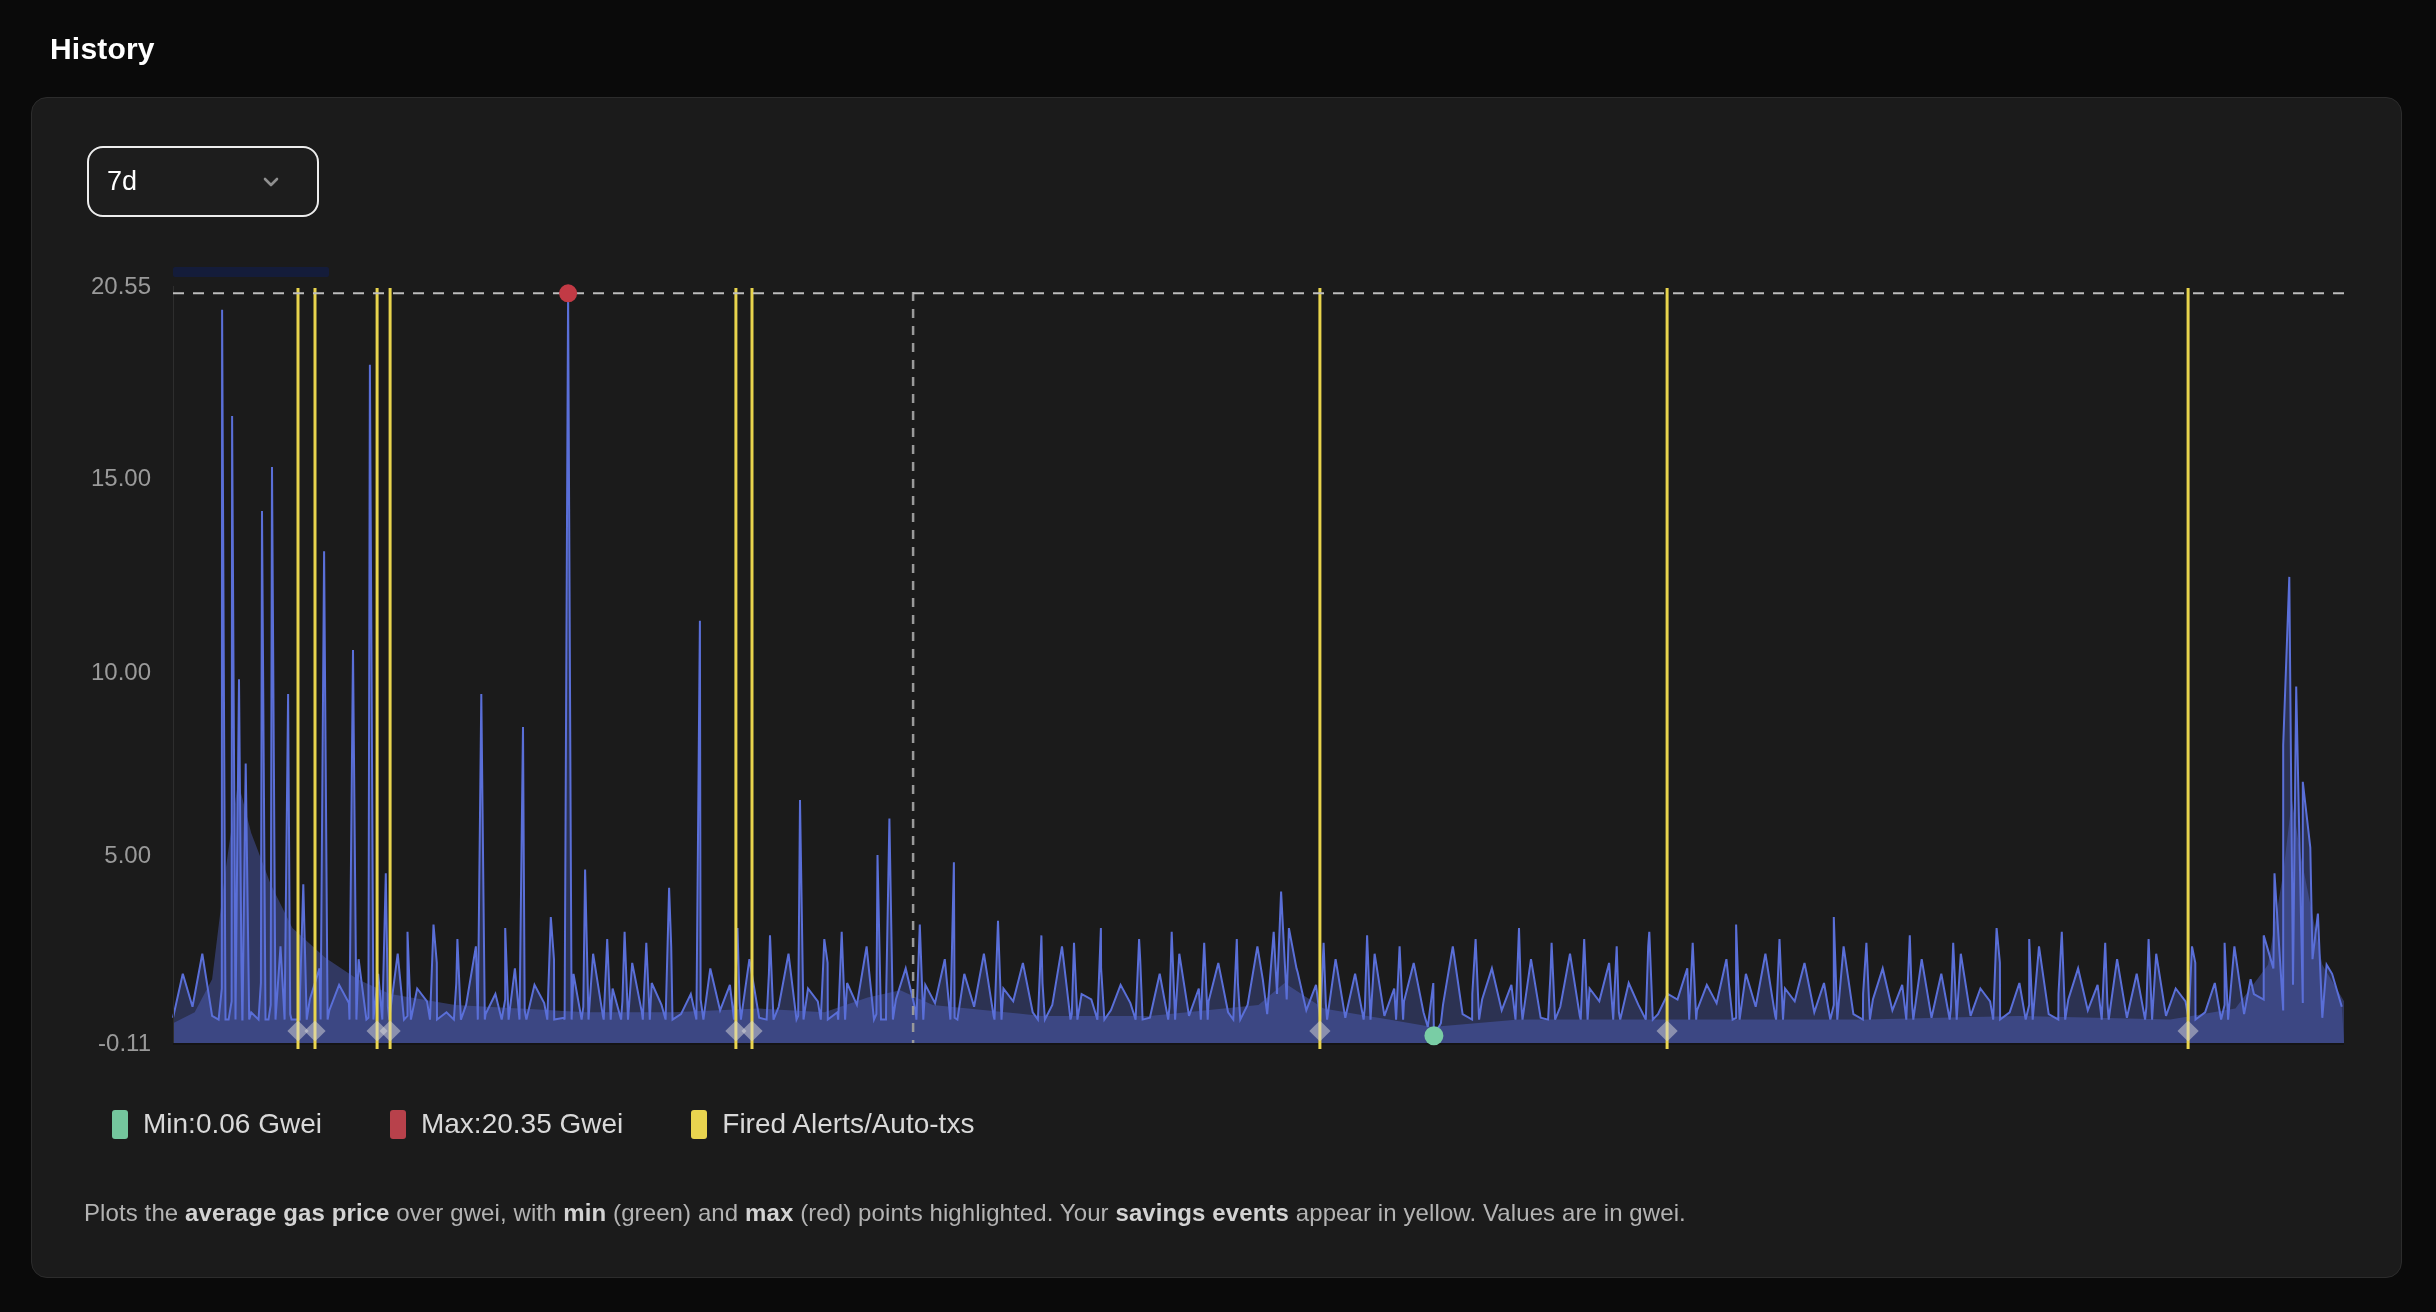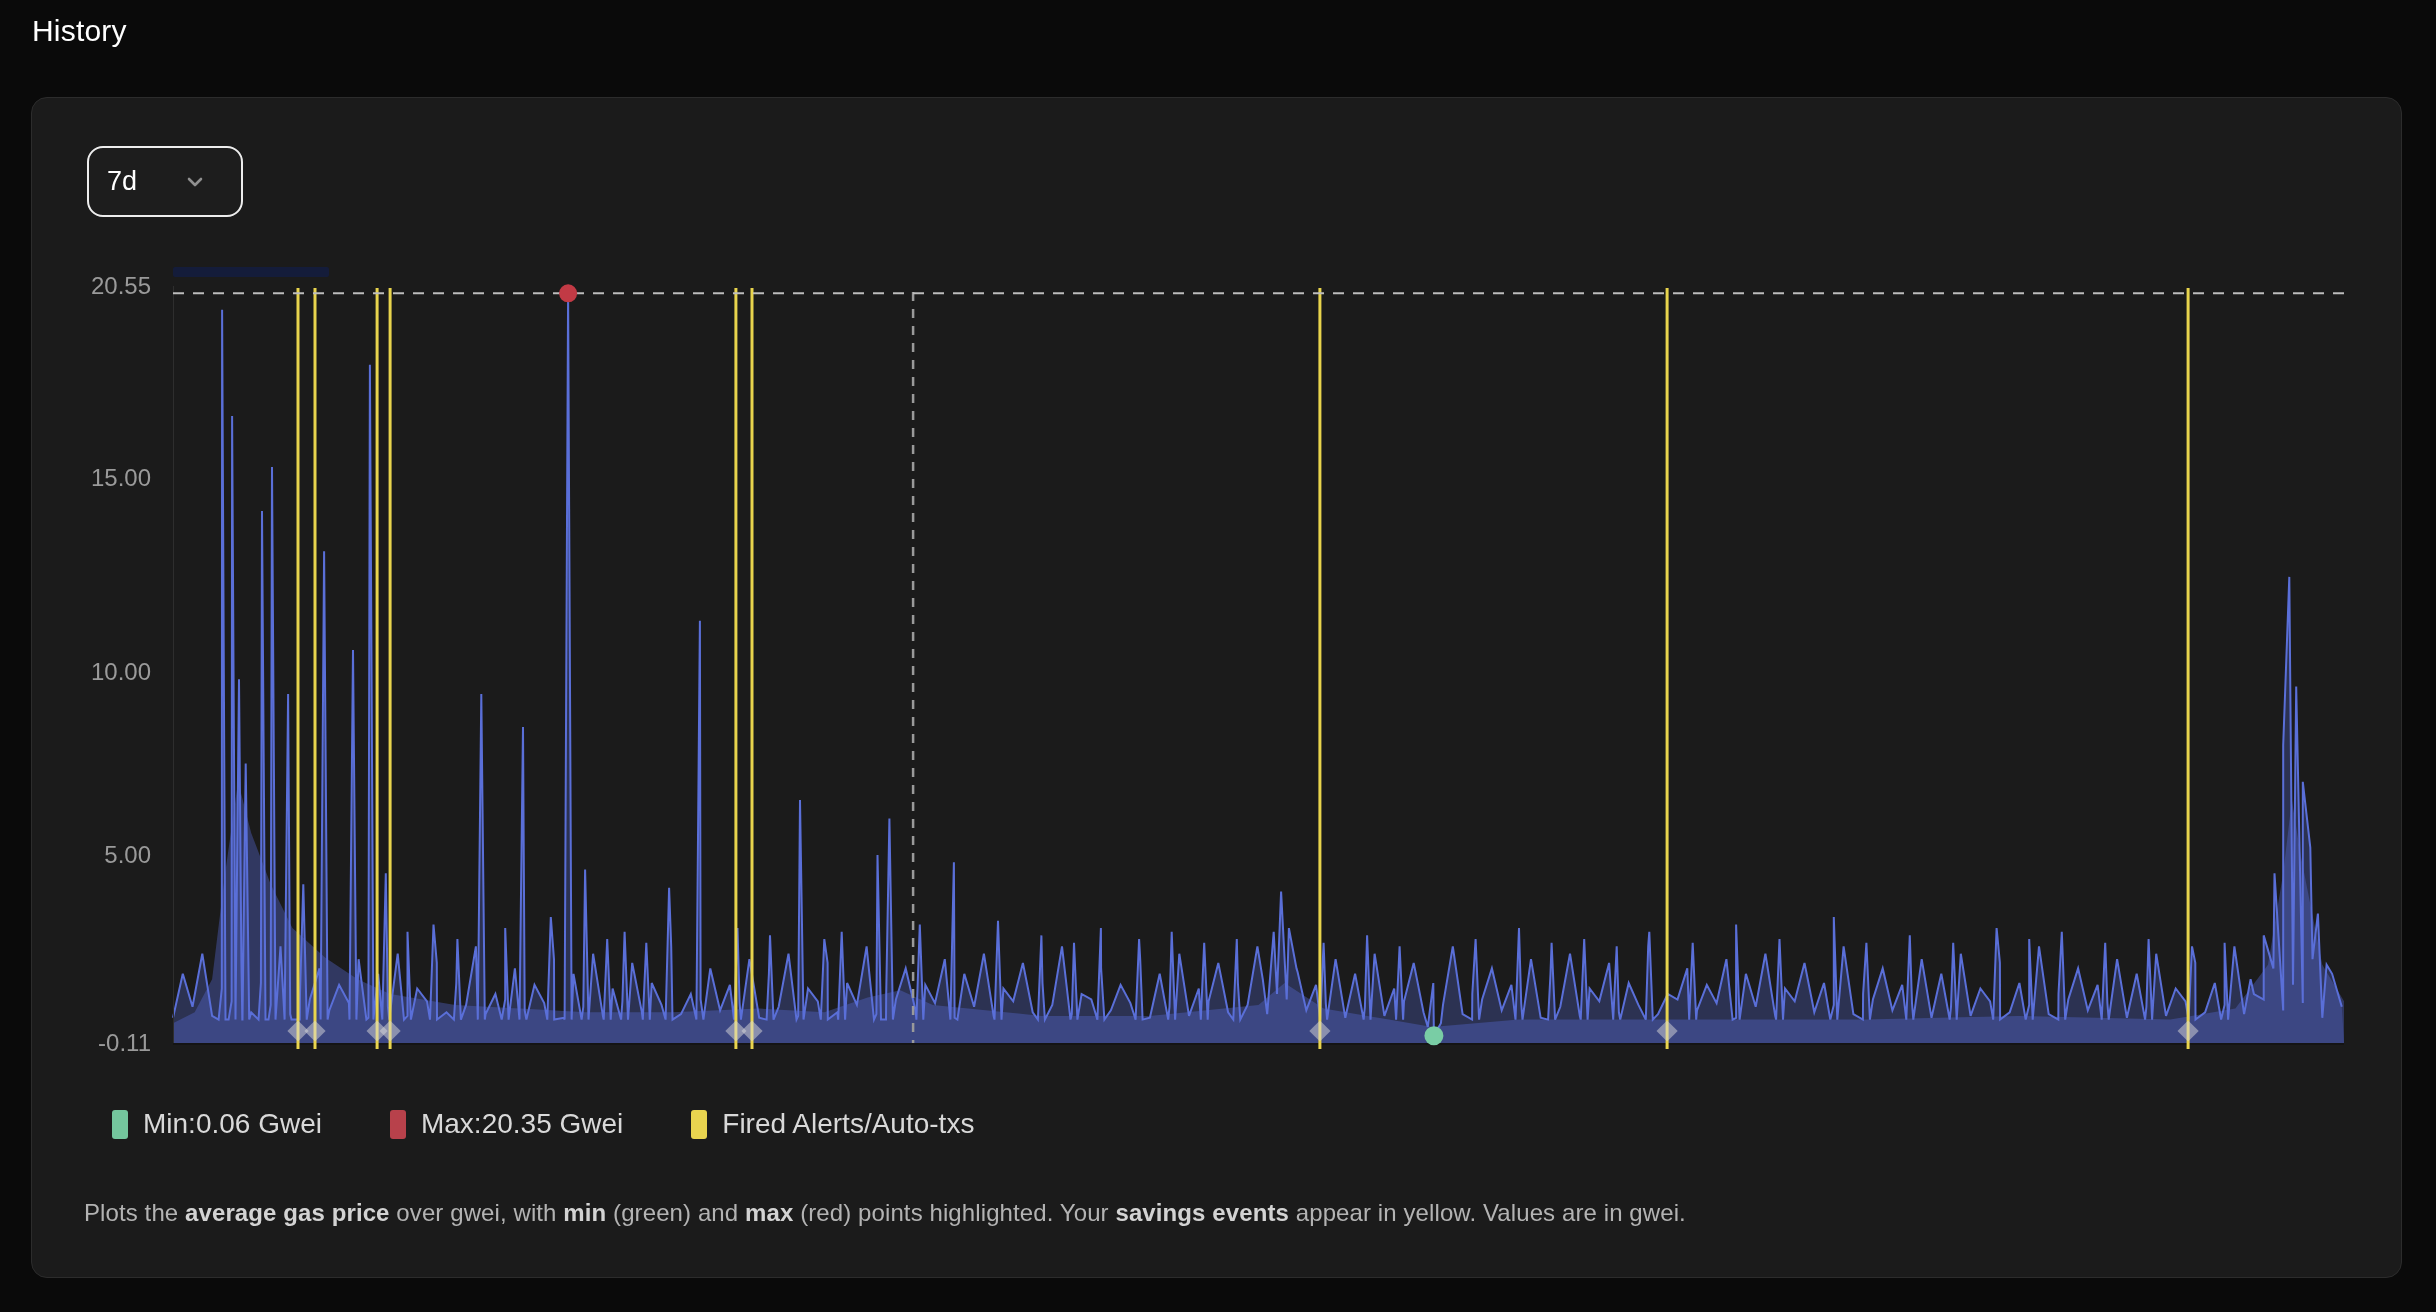--- a/index.html
+++ b/index.html
@@ -3,30 +3,30 @@
 <meta charset="utf-8">
 <title>History</title>
 <style>
   html,body{margin:0;padding:0;}
   body{
     width:2436px;height:1312px;position:relative;overflow:hidden;
     background:#0a0a0a;color:#fff;
     font-family:"Liberation Sans", sans-serif;
   }
   .page-title{
-    position:absolute;left:32px;top:14px;margin:0;
-    font-size:30px;font-weight:400;color:#ffffff;letter-spacing:.2px;
+    position:absolute;left:32px;top:14px;margin:18px;
+    font-size:30px;font-weight:700;color:#ffffff;letter-spacing:.2px;
   }
   .card{
     position:absolute;left:31px;top:97px;width:2371px;height:1181px;
     background:#1b1b1b;border:1px solid #2c2c2c;border-radius:16px;
     box-sizing:border-box;
   }
   .range-select{
-    position:absolute;left:55px;top:48px;width:156px;height:71px;
+    position:absolute;left:55px;top:48px;width:232px;height:71px;
     border:2px solid #ededed;border-radius:16px;background:#1d1d1d;
     display:flex;align-items:center;justify-content:space-between;
     padding:0 34px 0 18px;box-sizing:border-box;cursor:pointer;
   }
   .range-select .value{font-size:27px;color:#fff;}
   .chev{width:24px;height:24px;}
   .chart{
     position:absolute;left:141px;top:188px;width:2171px;height:757px;
   }
   #plot{position:absolute;left:0;top:0;overflow:visible;}

